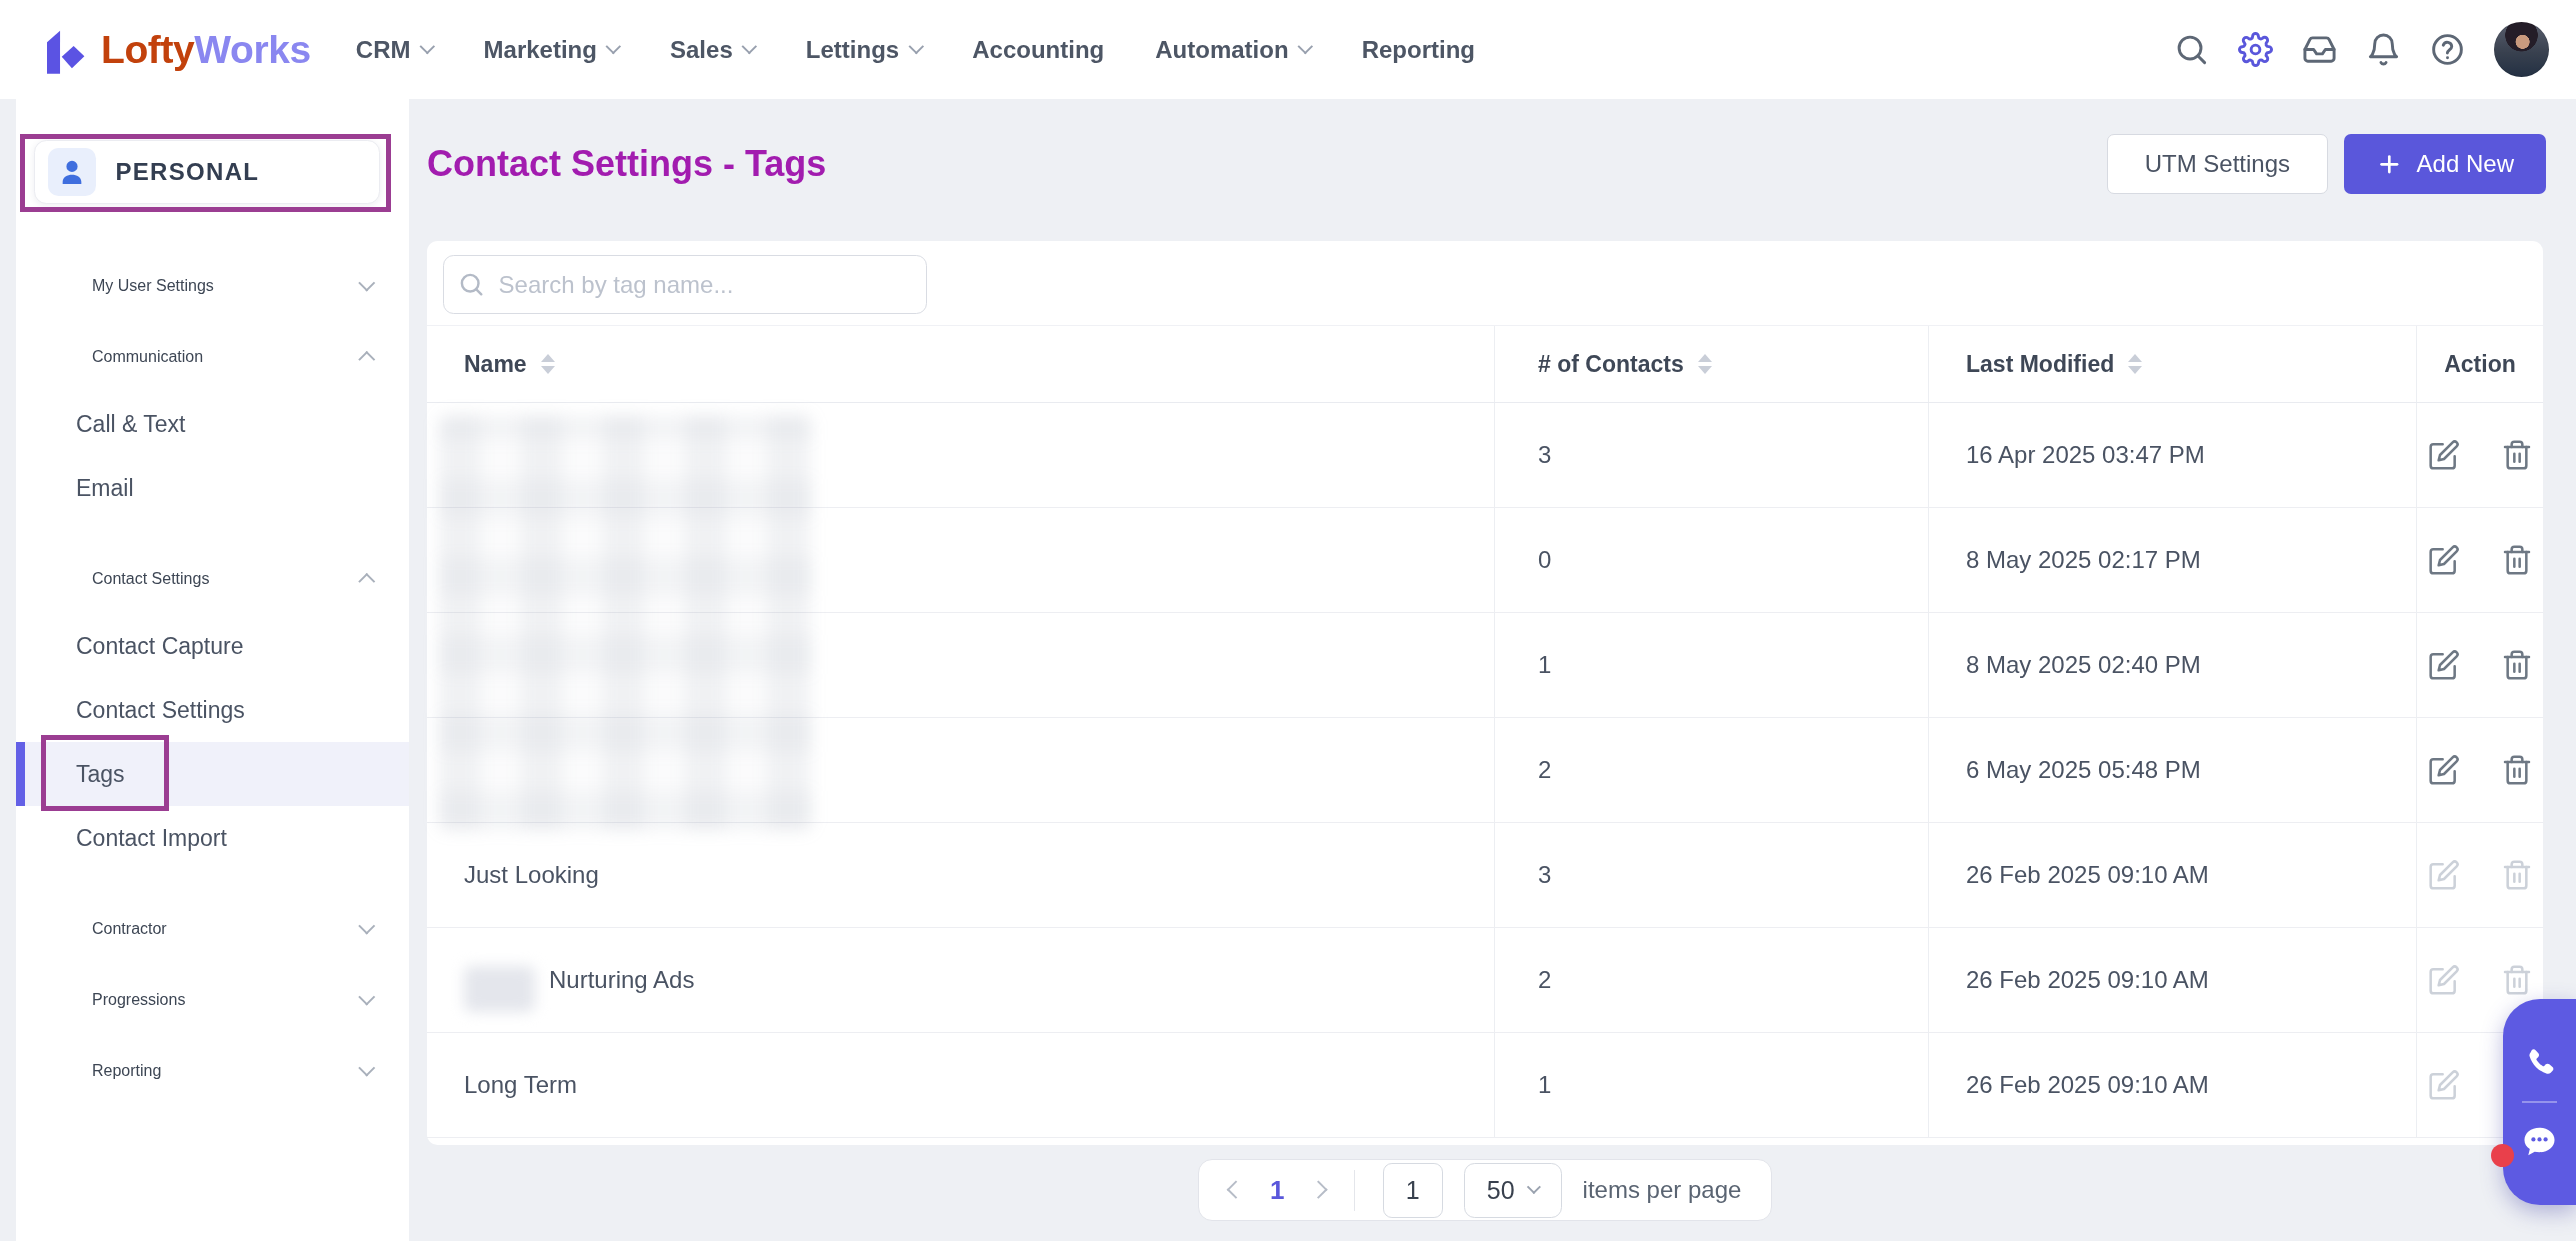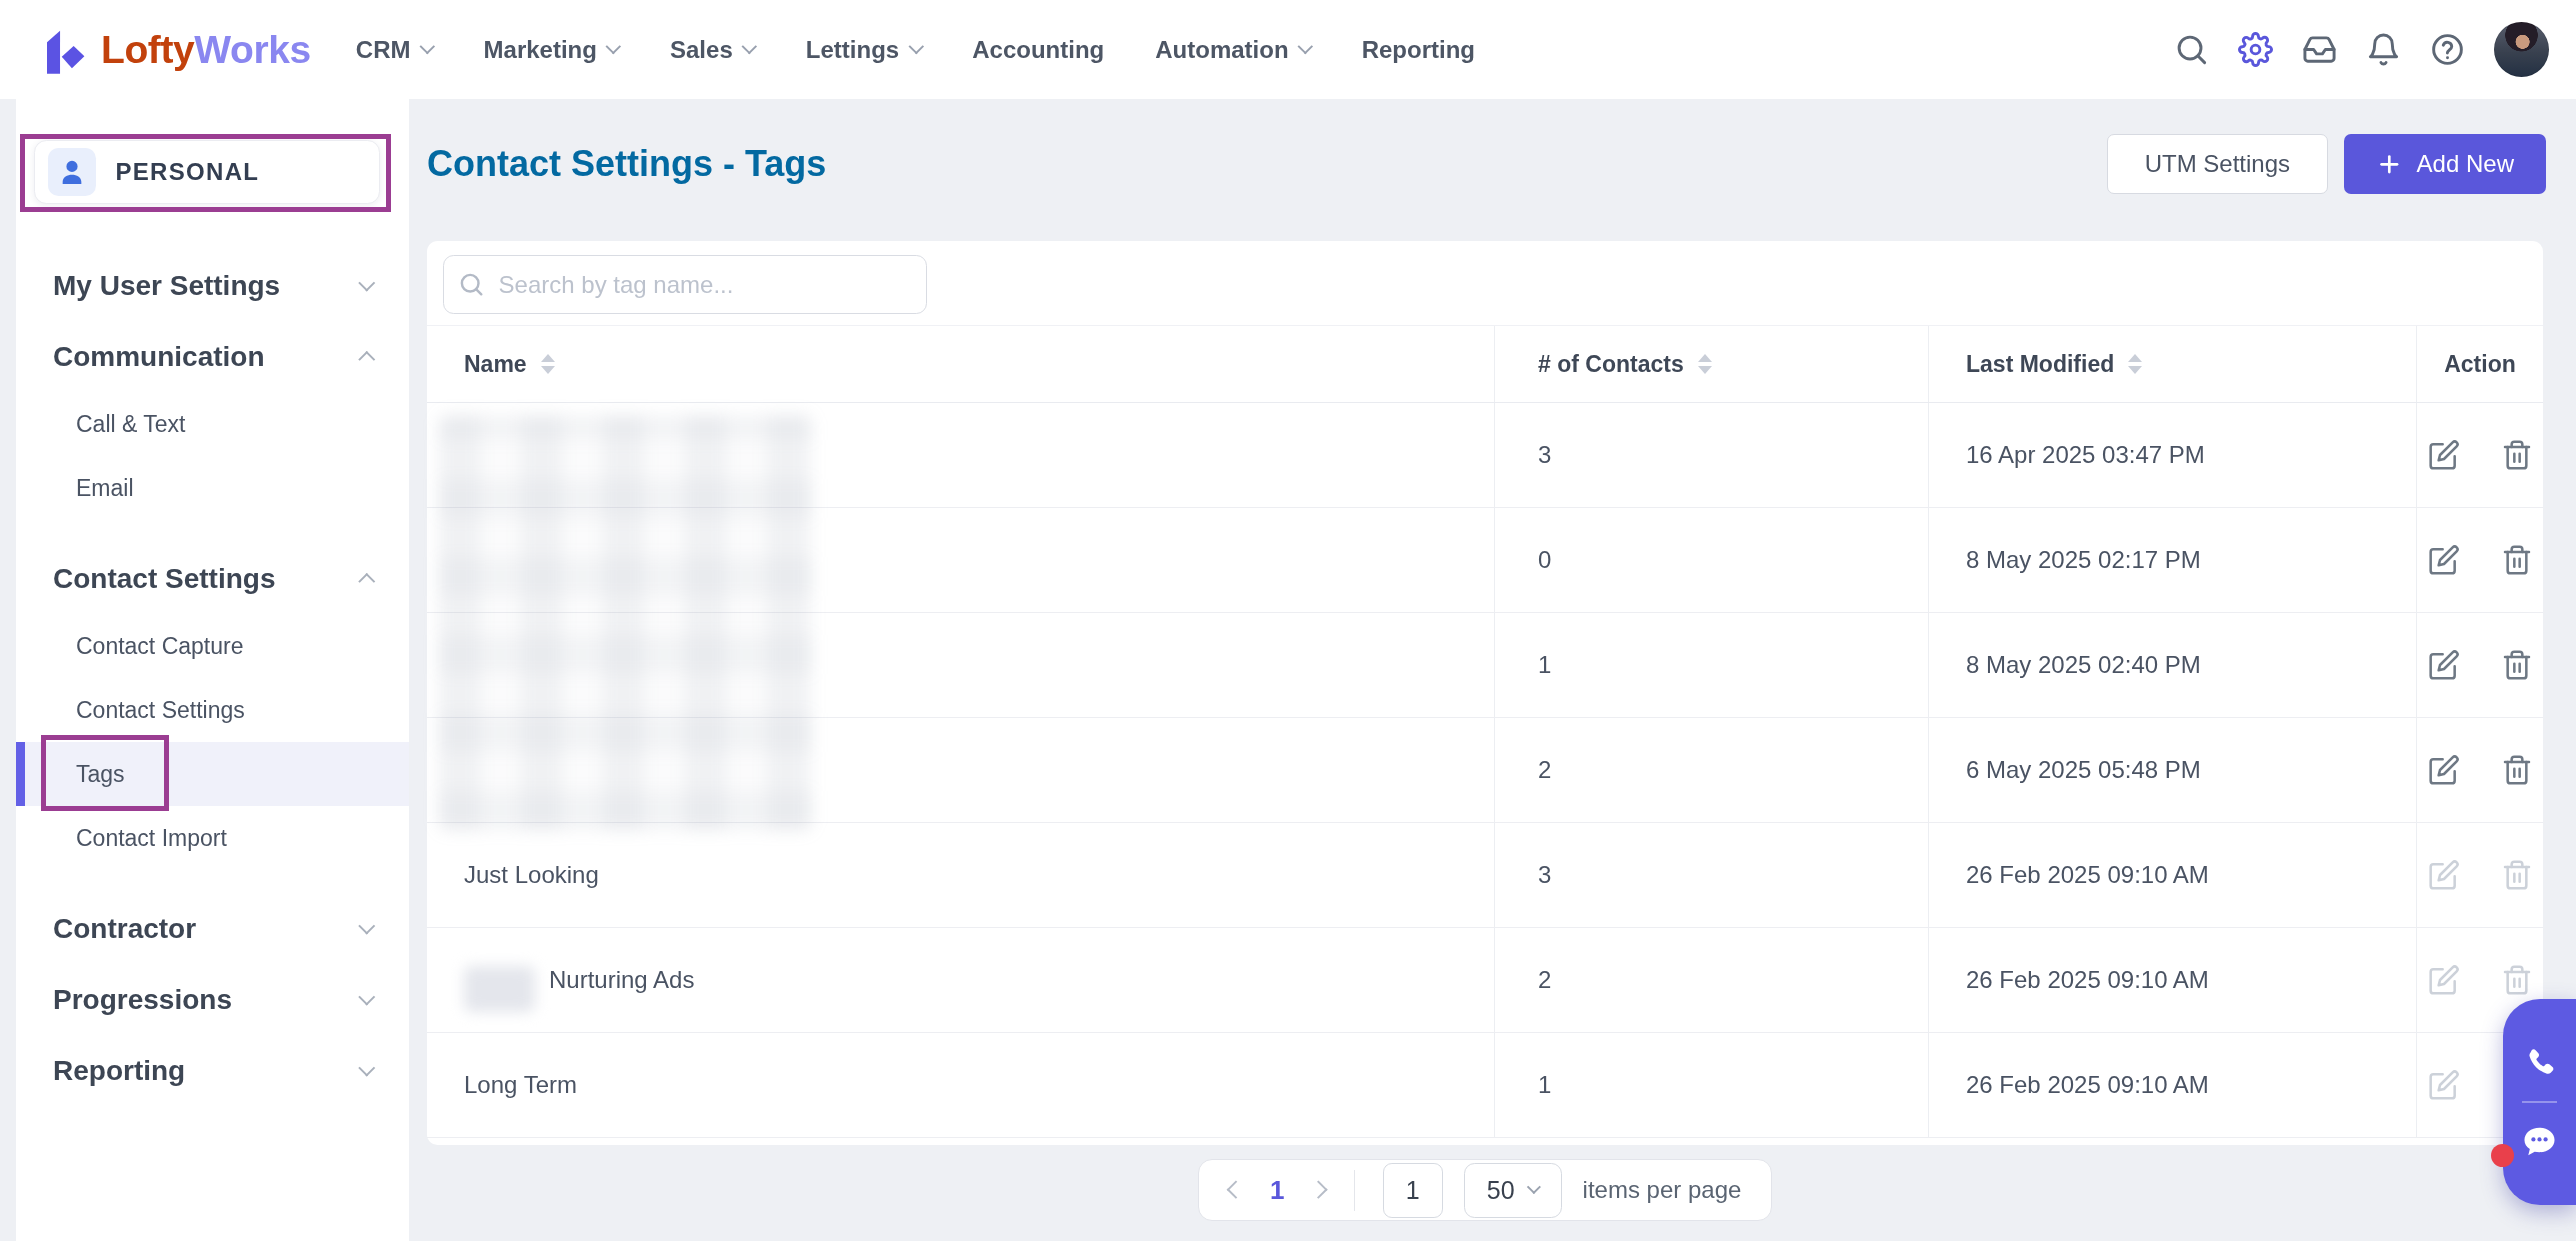--- a/index.html
+++ b/index.html
@@ -29,32 +29,32 @@
   
   .sidebar{position:absolute;top:99px;left:16px;bottom:0;width:393px;background:#fff;z-index:10}
   .account-chip{position:absolute;left:17.7px;top:41px;width:346px;height:64px;background:#fff;border:0.9px solid #ebecf1;border-radius:12.4px;
     box-shadow:0 1.8px 7px rgba(25,35,65,.07);display:flex;align-items:center;gap:19.5px;padding-left:13.3px;cursor:pointer}
   .person-badge{width:48px;height:48px;border-radius:10.6px;background:#e9effc;display:flex;align-items:center;justify-content:center}
   .person-badge svg{width:32px;height:32px}
   .account-label{font-size:24px;font-weight:700;letter-spacing:1.3px;color:#333e51}
   .annotation{border:5.3px solid #9b3d92;position:absolute;pointer-events:none;z-index:15}
   .annotation-personal{left:3.5px;top:35px;width:371px;height:78px}
   .side-list{position:absolute;top:151px;left:0;right:0;display:flex;flex-direction:column}
-  .side-group{height:71px;display:flex;align-items:center;justify-content:space-between;padding:0 37px 0 37px;
-    font-size:28px;font-weight:700;color:#3d4654;cursor:pointer}
+  .side-group{height:71px;display:flex;align-items:center;justify-content:space-between;padding:0 37px 0 76px;
+    font-size:16px;font-weight:400;color:#3d4654;cursor:pointer}
   .side-group .chev{border-color:#a9b0bb;width:11.5px;height:11.5px}
   .side-sub{height:64px;display:flex;align-items:center;padding-left:60px;font-size:23px;color:#4a5363;cursor:pointer;position:relative}
   .side-sub.active{background:#f0f1fa}
   .active-bar{position:absolute;left:0;top:0;width:8.9px;height:100%;background:#6360e6}
   .annotation-tags{left:25px;top:-7px;width:128px;height:76px}
   .gap-before{margin-top:23px}
 
   
   .page-head{position:absolute;left:427px;top:133px;right:30px;height:62px;display:flex;align-items:center;justify-content:space-between;z-index:5}
-  .page-title{font-size:36px;font-weight:700;color:#0369a1}
+  .page-title{font-size:36px;font-weight:700;color:#a21caf}
   .head-actions{display:flex;gap:16px}
   .btn{height:60px;border-radius:7px;font-size:24px;display:flex;align-items:center;cursor:pointer}
   .btn-utm{background:#fff;border:0.9px solid #d7dae1;color:#4a5363;padding:0 37px}
   .btn-add{background:#5a57db;color:#fff;padding:0 32px;gap:14px;border:none}
   .btn-add svg{width:26.6px;height:26.6px;stroke:#fff;stroke-width:2.4;stroke-linecap:round}
 
   
   .card{position:absolute;left:427px;top:241px;width:2116px;height:904px;background:#fff;border-radius:10.6px;z-index:4}
   .search-box{position:absolute;left:16px;top:14px;width:484px;height:59px;border:1.8px solid #d9dce3;border-radius:10.6px;
     display:flex;align-items:center;gap:14px;padding-left:14px;background:#fff}

